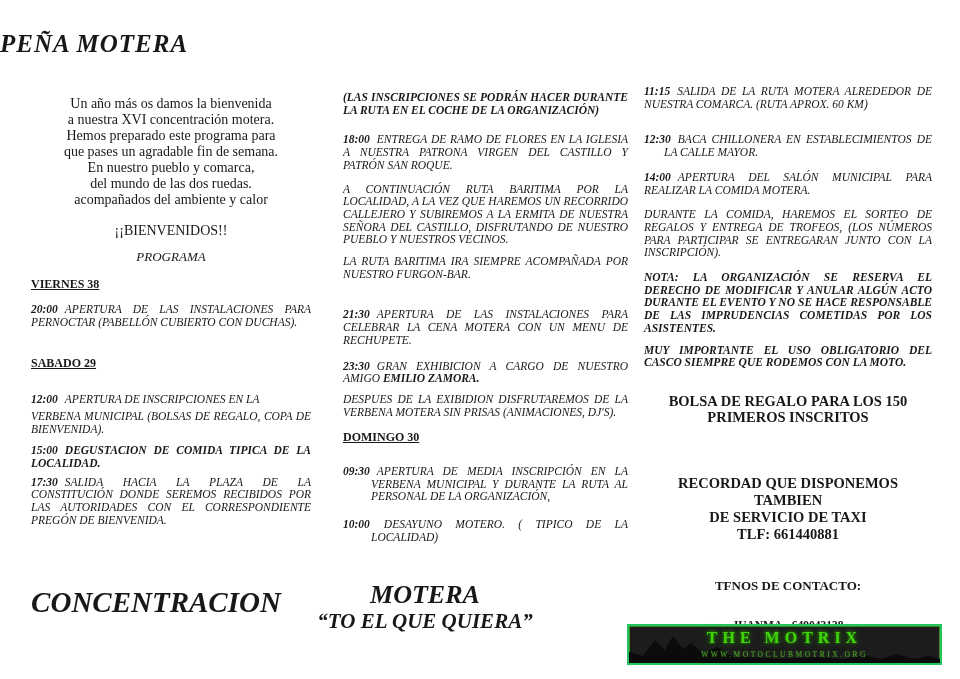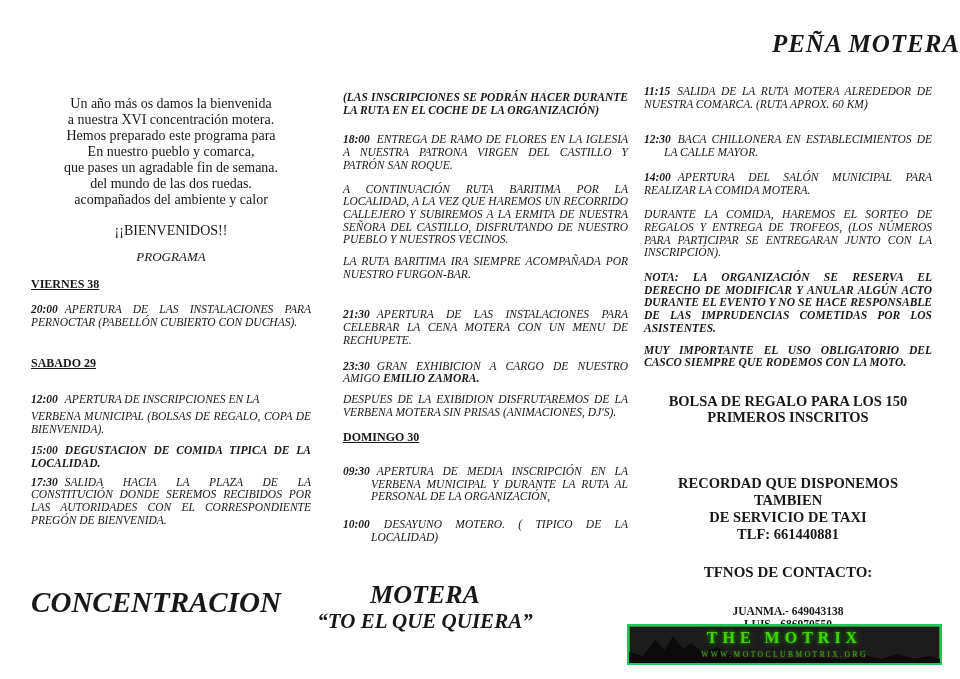--- a/index.html
+++ b/index.html
@@ -2,21 +2,21 @@
 <html><head>
 <meta charset="utf-8">
 <style>
   html,body{margin:0;padding:0;background:#888;}
   .page{
     position:relative;width:960px;height:679px;background:#ffffff;
     font-family:"Liberation Serif","DejaVu Serif",serif;color:#181818;
     overflow:hidden;margin:0 auto;
   }
   .doc-title{
-    position:absolute;left:0;top:30px;width:960px;text-align:right;
+    position:absolute;left:0;top:30px;width:960px;text-align:left;
     font-size:25px;font-weight:bold;font-style:italic;letter-spacing:1px;
   }
   .col{position:absolute;font-size:11.5px;line-height:12.7px;}
   .col-left{left:31px;top:96px;width:280px;}
   .col-mid{left:343px;top:91px;width:285px;}
   .col-right{left:644px;top:85px;width:288px;}
   .intro{font-size:14px;line-height:16px;text-align:center;}
   .welcome{font-size:14px;text-align:center;margin-top:17px;}
   .program{font-size:13px;font-style:italic;text-align:center;margin-top:13px;}
   .dayhead{font-weight:bold;text-decoration:underline;font-size:12px;margin-top:0;}
@@ -27,21 +27,21 @@
   .hang20{padding-left:20px;text-indent:-20px;}
   .bigword{
     position:absolute;font-weight:bold;font-style:italic;text-align:center;
   }
   .concentracion{left:20px;top:586px;width:272px;font-size:29px;}
   .motera{left:275px;top:581px;width:300px;font-size:26px;line-height:27px;}
   .motera .sub{font-size:21px;}
   .center-bold{ text-align:center;font-weight:bold; }
   .bolsa{font-size:14.5px;line-height:16px;margin-top:24px;}
   .taxi{font-size:14.5px;line-height:17px;margin-top:50px;}
-  .tfnos{font-size:15px;margin-top:23px;text-align:center;}
+  .tfnos{font-size:13px;margin-top:37px;text-align:center;}
   .contacts{font-size:11.5px;line-height:13.5px;margin-top:26px;}
   .banner{
     position:absolute;left:627px;top:624px;width:315px;height:41px;
     background:#1c1c1c;border:2px solid #22c55e;box-sizing:border-box;
     box-shadow:inset 0 0 0 1px #3a8a2a;
   }
   .banner svg{position:absolute;left:0;top:0;width:100%;height:100%;}
   .banner .btitle{
     position:absolute;left:0;top:3px;width:100%;text-align:center;
     font-size:16px;font-weight:bold;letter-spacing:5px;
@@ -58,22 +58,22 @@
 
 <div class="page">
 
   <div class="doc-title">PEÑA MOTERA</div>
 
   <div class="col col-left">
     <div class="intro">
       <div>Un año más os damos la bienvenida</div>
       <div>a nuestra XVI concentración motera.</div>
       <div>Hemos preparado este programa para</div>
+      <div>que pases un agradable fin de semana.</div>
       <div>En nuestro pueblo y comarca,</div>
-      <div>que pases un agradable fin de semana.</div>
       <div>del mundo de las dos ruedas.</div>
       <div>acompañados del ambiente y calor</div>
     </div>
     <div class="welcome">¡¡BIENVENIDOS!!</div>
     <div class="program">PROGRAMA</div>
 
     <p class="dayhead" style="margin-top:15px;">VIERNES 38</p>
     <p class="entry" style="margin-top:5px;"><span class="t">20:00</span><span>APERTURA DE LAS INSTALACIONES PARA PERNOCTAR (PABELLÓN CUBIERTO CON DUCHAS).</span></p>
 
     <p class="dayhead" style="margin-top:28px;">SABADO 29</p>

